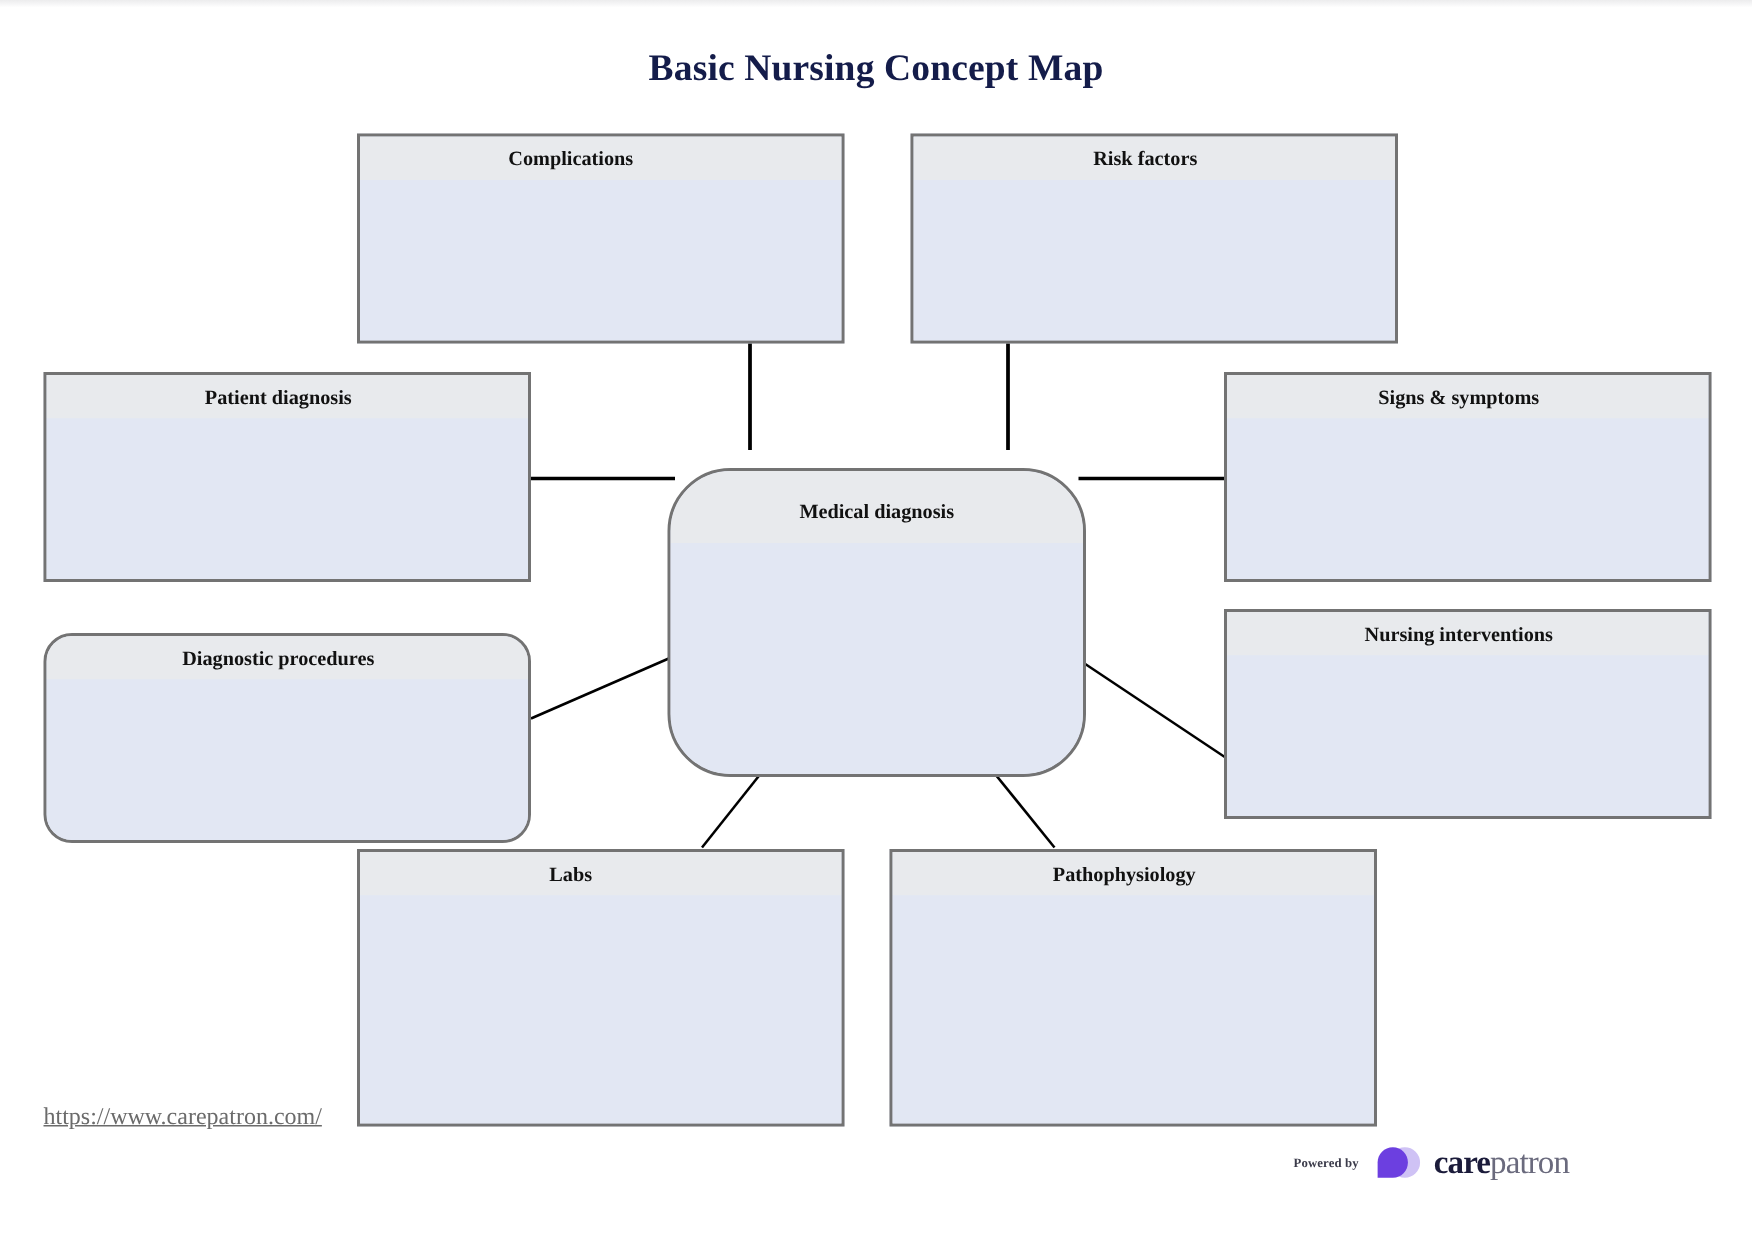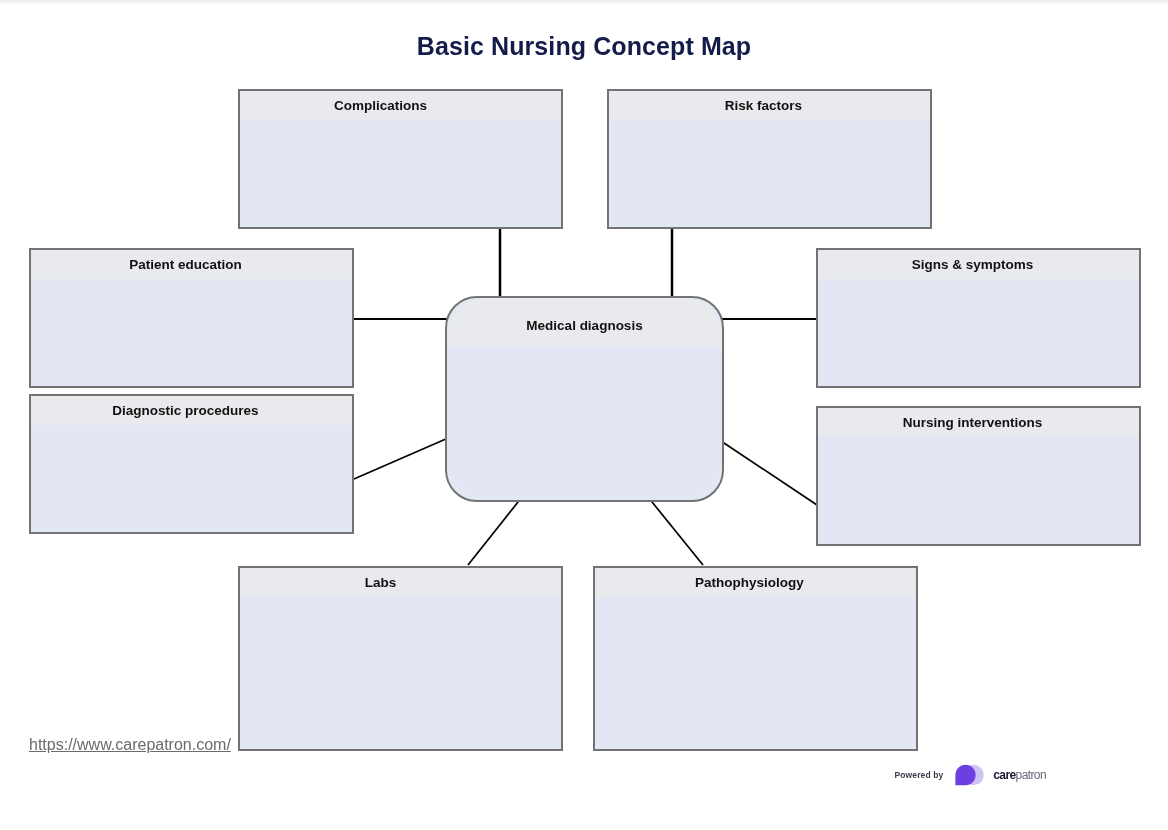--- a/index.html
+++ b/index.html
@@ -24,20 +24,21 @@
     width: 1168px; height: 5px;
     background: linear-gradient(to bottom, #ececed 0%, #f7f7f8 60%, #ffffff 100%);
     pointer-events: none;
   }
 
   #canvas {
     position: absolute;
     left: 0; top: 0;
     width: 1072px;
     height: 830px;
+    font-family: Liberation Serif, serif;
   }
 
   
   #page-title {
     position: absolute;
     left: 0;
     top: 32px;
     width: 1168px;
     text-align: center;
     font-size: 25px;
@@ -130,21 +131,21 @@
   #powered-by-label {
     font-size: 8.5px;
     color: #3b3b4a;
     font-weight: bold;
     letter-spacing: 0.1px;
   }
 
   #brand-mark { width: 34px; height: 22px; display: block; }
 
   #brand-wordmark {
-    font-size: 12px;
+    font-size: 22px;
     letter-spacing: -0.6px;
     line-height: 1;
   }
   #brand-word-care   { font-weight: bold; color: #1b1b3a; }
   #brand-word-patron { font-weight: normal; color: #6a6a7d; }
 </style>
 </head>
 <body>
 
 <div id="page-top-edge"></div>
@@ -187,26 +188,26 @@
 
   <div class="node" id="node-risk-factors" style="left:607px; top:89px; width:325px; height:140px;">
     <div class="node-header">
       <span class="node-title title-shift-left">Risk factors</span>
     </div>
     <div class="node-body"></div>
   </div>
 
   <div class="node" id="node-patient-education" style="left:29px; top:248px; width:325px; height:140px;">
     <div class="node-header">
-      <span class="node-title title-shift-left">Patient education</span>
-    </div>
-    <div class="node-body"></div>
-  </div>
-
-  <div class="node" id="node-diagnostic-procedures" style="left:29px; top:394px; width:325px; height:140px;">
+      <span class="node-title title-shift-left">Patient diagnosis</span>
+    </div>
+    <div class="node-body"></div>
+  </div>
+
+  <div class="node" id="node-diagnostic-procedures" style="left:29px; top:422px; width:325px; height:140px;border-radius:19px;">
     <div class="node-header">
       <span class="node-title title-shift-left">Diagnostic procedures</span>
     </div>
     <div class="node-body"></div>
   </div>
 
   <div class="node" id="node-nursing-interventions" style="left:816px; top:406px; width:325px; height:140px;">
     <div class="node-header">
       <span class="node-title title-shift-left">Nursing interventions</span>
     </div>
@@ -227,21 +228,21 @@
     <div class="node-body"></div>
   </div>
 
   <div class="node" id="node-pathophysiology" style="left:593px; top:566px; width:325px; height:185px;">
     <div class="node-header">
       <span class="node-title title-shift-left">Pathophysiology</span>
     </div>
     <div class="node-body"></div>
   </div>
 
-  <div class="node" id="node-center" style="left:445px; top:296px; width:279px; height:206px;border-radius:32px;">
+  <div class="node" id="node-center" style="left:445px; top:312px; width:279px; height:206px;">
     <div class="node-header">
       <span class="node-title">Medical diagnosis</span>
     </div>
     <div class="node-body"></div>
   </div>
 
   <a id="footer-url" href="#">https://www.carepatron.com/</a>
 
   <div id="brand-credit">
     <span id="powered-by-label">Powered by</span>

